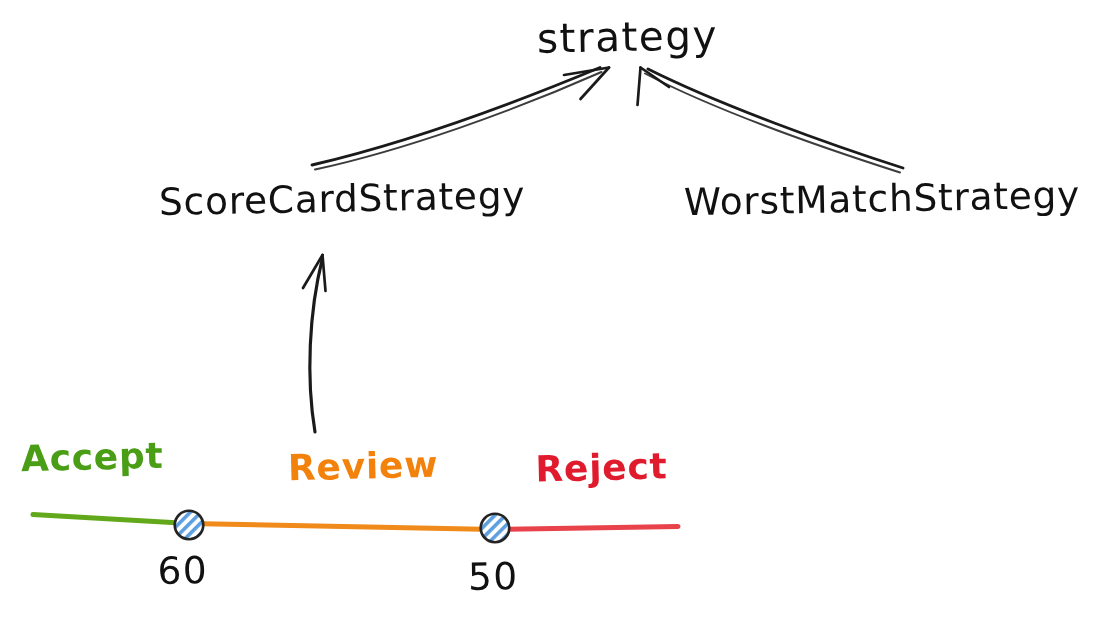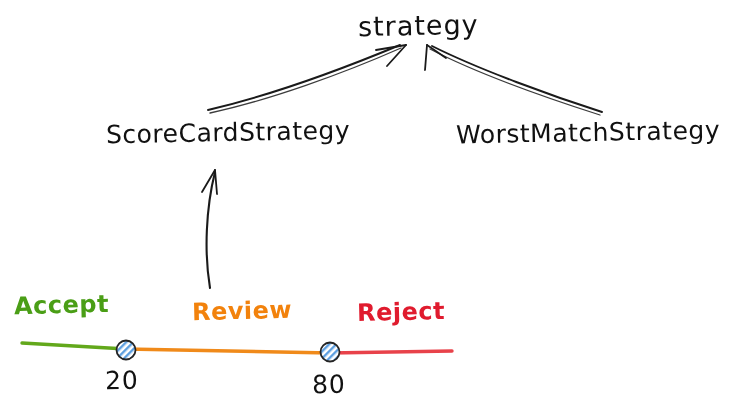--- a/index.html
+++ b/index.html
@@ -139,17 +139,17 @@
   <div class="node-label" id="node-scorecard">ScoreCardStrategy</div>
 
   <div class="node-label" id="node-worstmatch">WorstMatchStrategy</div>
 
   <div class="band-label" id="label-accept" style="color:#4a9e16;">Accept</div>
 
   <div class="band-label" id="label-review" style="color:#f2820c;">Review</div>
 
   <div class="band-label" id="label-reject" style="color:#e01b2e;">Reject</div>
 
-  <div class="tick-label" id="tick-30">20</div>
+  <div class="tick-label" id="tick-30">60</div>
 
-  <div class="tick-label" id="tick-70">80</div>
+  <div class="tick-label" id="tick-70">50</div>
 
 </div>
 
 </body></html>

